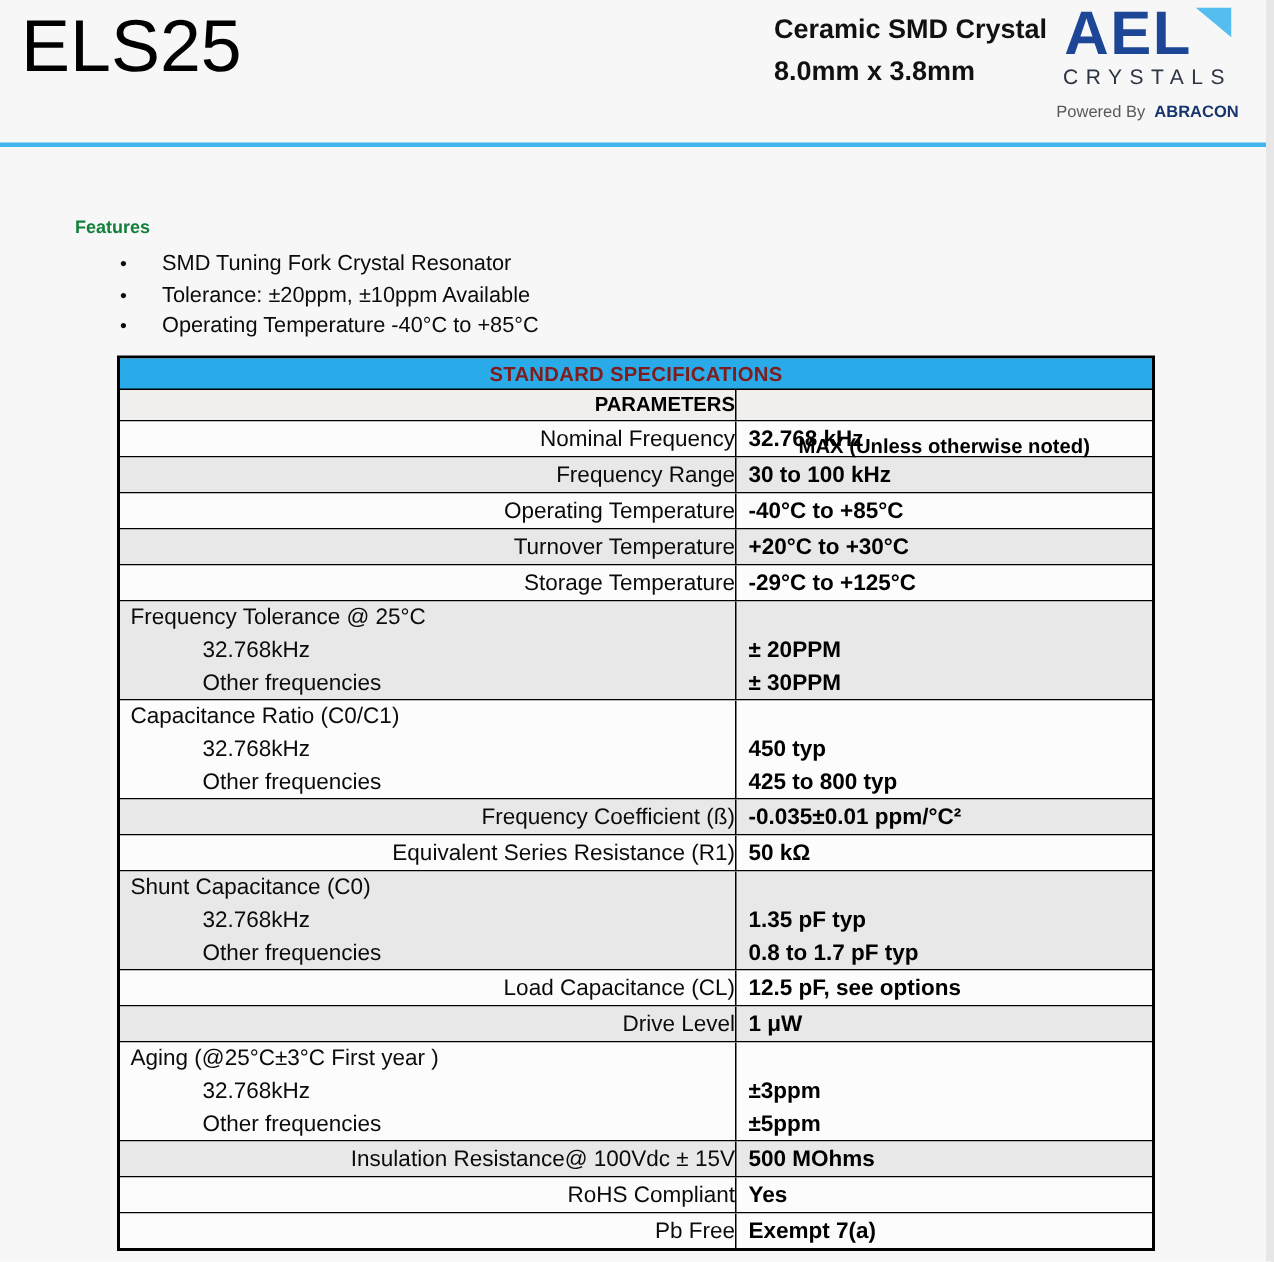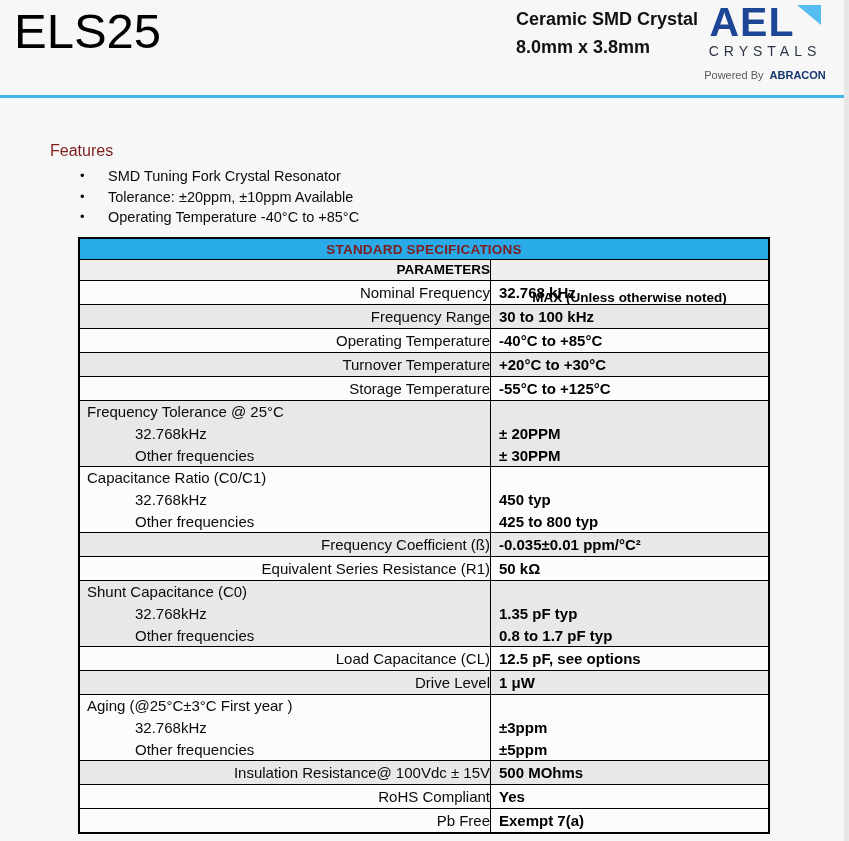--- a/index.html
+++ b/index.html
@@ -15,21 +15,21 @@
   .brand-row { display:flex; align-items:flex-start; }
   .brand-text { font-size:41px; line-height:36px; font-weight:800; color:#1d4796; letter-spacing:1px; }
   .brand-tri { margin-left:2px; margin-top:1px; }
   .crystals { font-size:14px; letter-spacing:5px; color:#2a3442; margin-top:3px; white-space:nowrap; }
   .powered { font-size:11px; color:#58595b; margin-top:10px; white-space:nowrap; }
   .powered .pb-brand { color:#16356e; font-weight:700; margin-left:3px; }
   .divider { position:absolute; left:0; top:95px; width:849px; height:3px; background:#41b6ec; }
 
   
   .features { position:absolute; left:50px; top:140px; }
-  .features-heading { font-size:16px; font-weight:400; color:#7f1d1d; line-height:22px; }
+  .features-heading { font-size:12px; font-weight:700; color:#15803d; line-height:22px; }
   .features-list { margin-top:4px; }
   .feature-item { display:flex; font-size:14.5px; color:#0b0b0b; line-height:20.5px; }
   .feature-dot { margin-left:26px; width:32px; text-align:left; padding-left:4px; font-size:13px; }
   .feature-text { }
 
   
   .spec-table { position:absolute; left:78px; top:237px; width:692px; border:2px solid #000; background:#fcfcfc; }
   .tbl-title { height:21px; line-height:21px; background:#29abe9; color:#7f1d1d; font-weight:700; font-size:13.5px; text-align:center; border-bottom:1px solid #000; letter-spacing:0.2px; }
   .tbl-colhead { display:flex; height:21px; background:#f0efed; border-bottom:1px solid #000; font-weight:700; font-size:13.5px; color:#000; }
   .col-param { width:411px; text-align:right; line-height:20px; border-right:1px solid #000; }
@@ -113,21 +113,21 @@
         <div class="trow single">
           <div class="pcell">Operating Temperature</div>
           <div class="vcell">-40°C to +85°C</div>
         </div>
         <div class="trow single shade">
           <div class="pcell">Turnover Temperature</div>
           <div class="vcell">+20°C to +30°C</div>
         </div>
         <div class="trow single">
           <div class="pcell">Storage Temperature</div>
-          <div class="vcell">-55°C to +125°C</div>
+          <div class="vcell">-29°C to +125°C</div>
         </div>
         <div class="trow group shade">
           <div class="pcell">
             <div class="line">Frequency Tolerance @ 25°C</div>
             <div class="line sub">32.768kHz</div>
             <div class="line sub">Other frequencies</div>
           </div>
           <div class="vcell">
             <div class="line"></div>
             <div class="line">± 20PPM</div>

